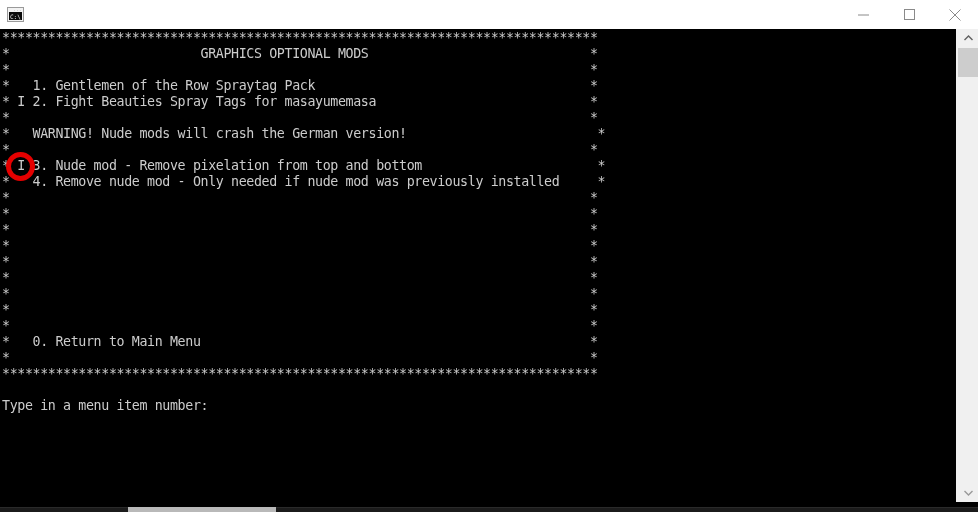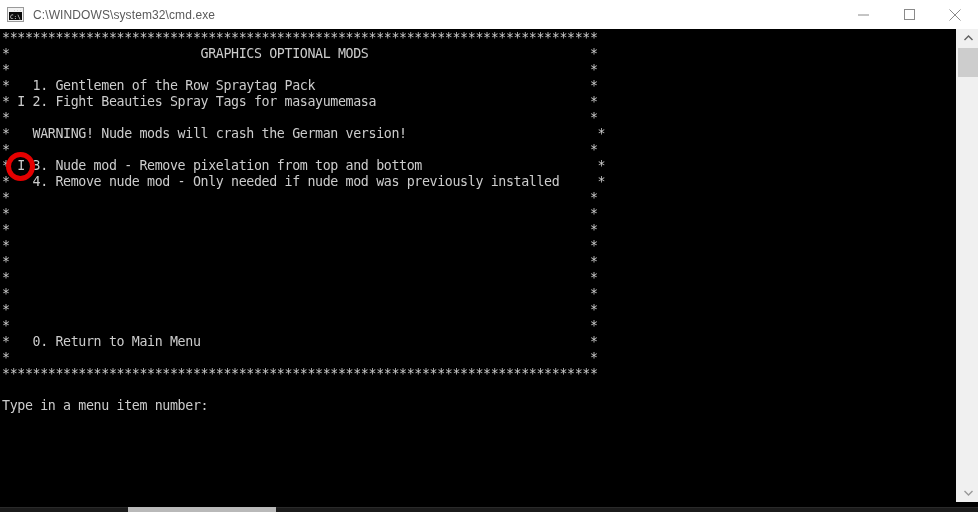--- a/index.html
+++ b/index.html
@@ -152,21 +152,20 @@
 <body>
 
 <div id="app">
 
   <div class="titlebar">
     <div class="tb-icon">
       <div class="ic-top"></div>
       <div class="ic-dots">...</div>
       <div class="ic-body">C:\_</div>
     </div>
-    <div class="tb-title">C:\WINDOWS\system32\cmd.exe</div>
     <div class="tb-spacer"></div>
 
     <div class="tb-btn">
       <svg width="11" height="11" viewBox="0 0 11 11" aria-hidden="true">
         <line x1="0" y1="6" x2="11" y2="6" stroke="#8a8a8a" stroke-width="1"></line>
       </svg>
     </div>
     <div class="tb-btn">
       <svg width="11" height="11" viewBox="0 0 11 11" aria-hidden="true">
         <rect x="0.5" y="0.5" width="10" height="10" fill="none" stroke="#8a8a8a" stroke-width="1"></rect>

